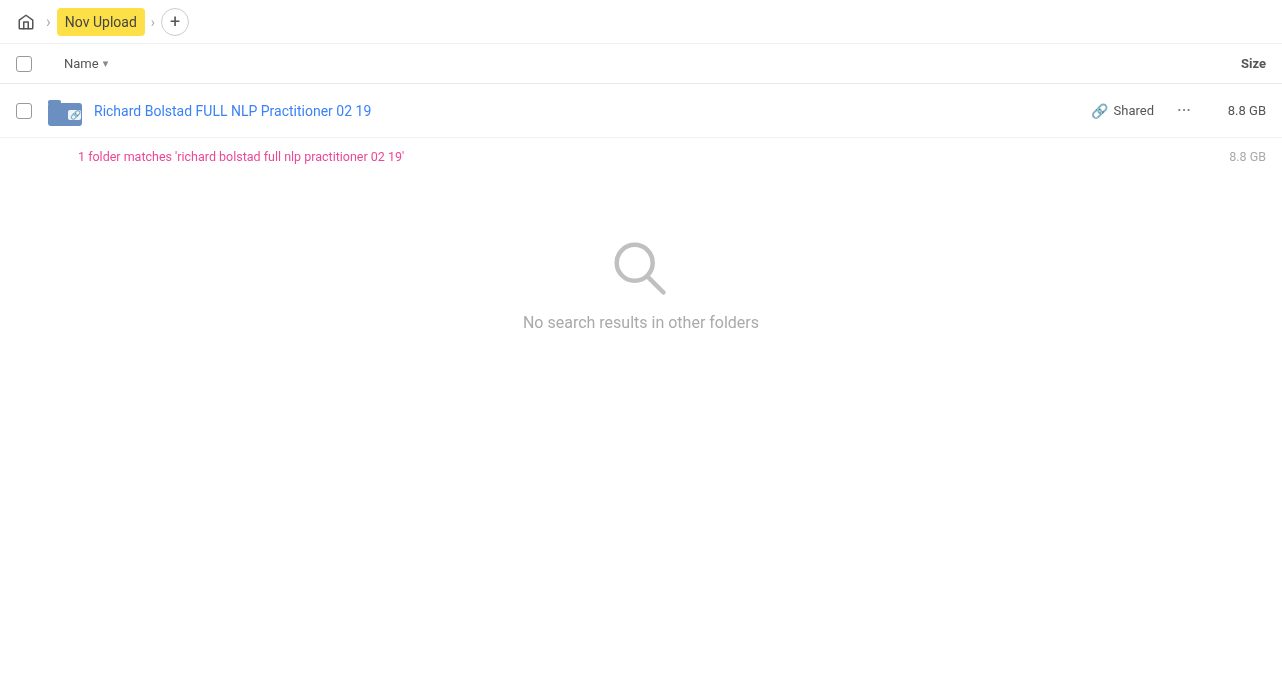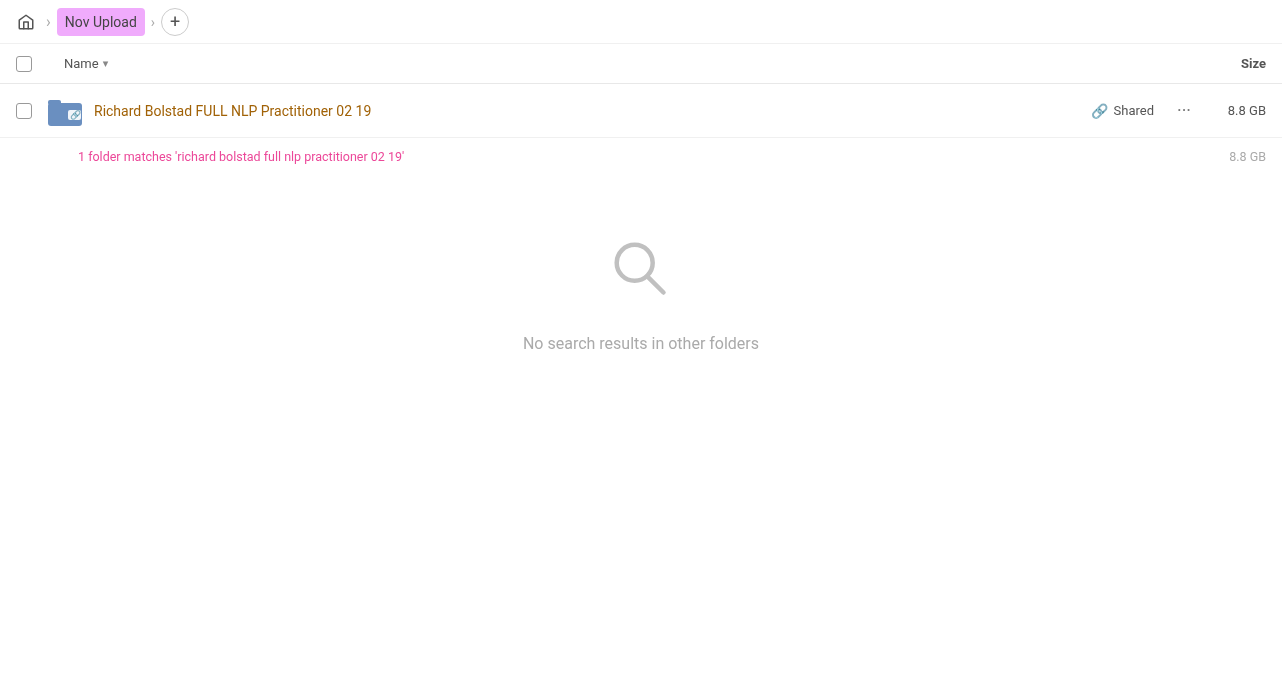--- a/index.html
+++ b/index.html
@@ -44,21 +44,21 @@
     }
 
     .breadcrumb-item {
       display: flex;
       align-items: center;
       padding: 4px 8px;
       border-radius: 4px;
       font-size: 14px;
       color: #444;
       cursor: pointer;
-      background: #f0abfc;
+      background: #fde047;
       height: 28px;
     }
 
     .breadcrumb-chevron {
       color: #aaa;
       font-size: 14px;
       margin: 0 2px;
     }
 
     .add-button {
@@ -161,21 +161,21 @@
       display: flex;
       align-items: center;
       justify-content: center;
       margin-right: 10px;
       flex-shrink: 0;
     }
 
     .file-name {
       flex: 1;
       font-size: 14px;
-      color: #a16207;
+      color: #3b82f6;
       white-space: nowrap;
       overflow: hidden;
       text-overflow: ellipsis;
     }
 
     .file-shared {
       display: flex;
       align-items: center;
       gap: 5px;
       font-size: 13px;
@@ -229,21 +229,21 @@
       min-width: 60px;
     }
 
     
     .empty-state {
       display: flex;
       flex-direction: column;
       align-items: center;
       justify-content: center;
       padding-top: 60px;
-      gap: 28px;
+      gap: 7px;
     }
 
     .search-icon-large {
       width: 72px;
       height: 72px;
       display: flex;
       align-items: center;
       justify-content: center;
       color: #bbb;
     }

